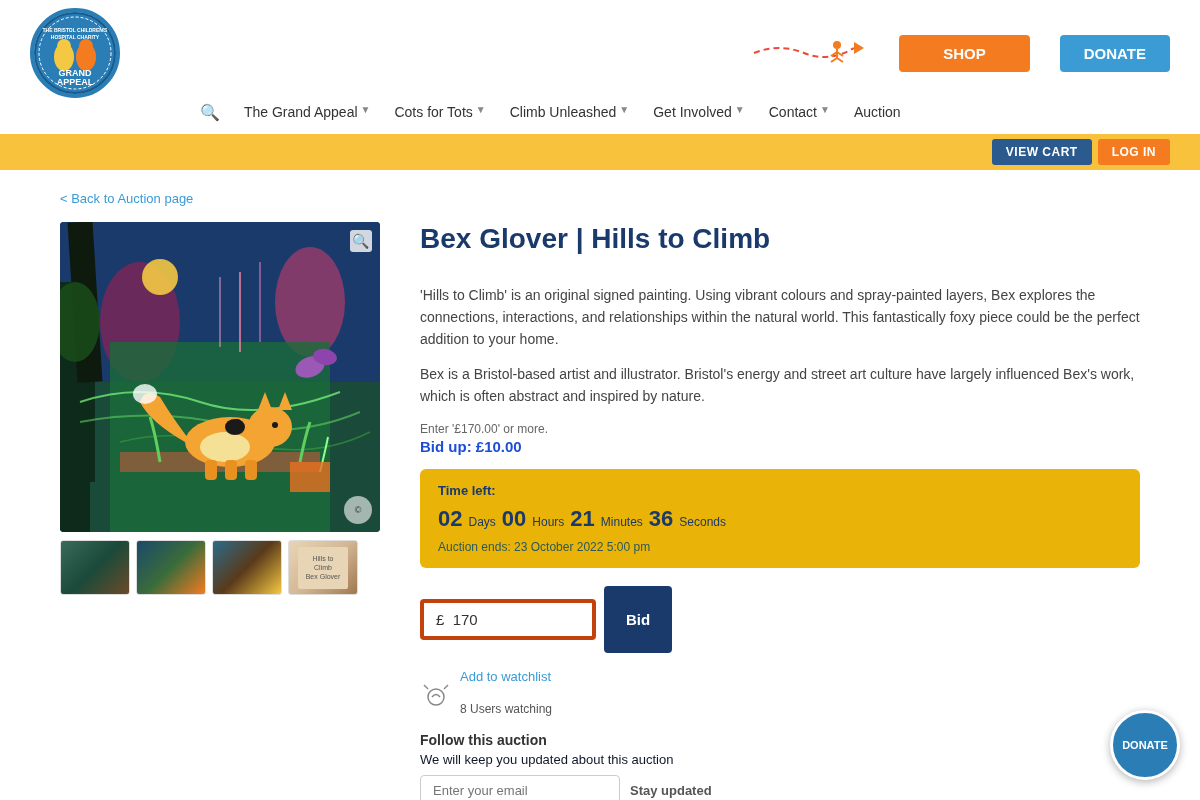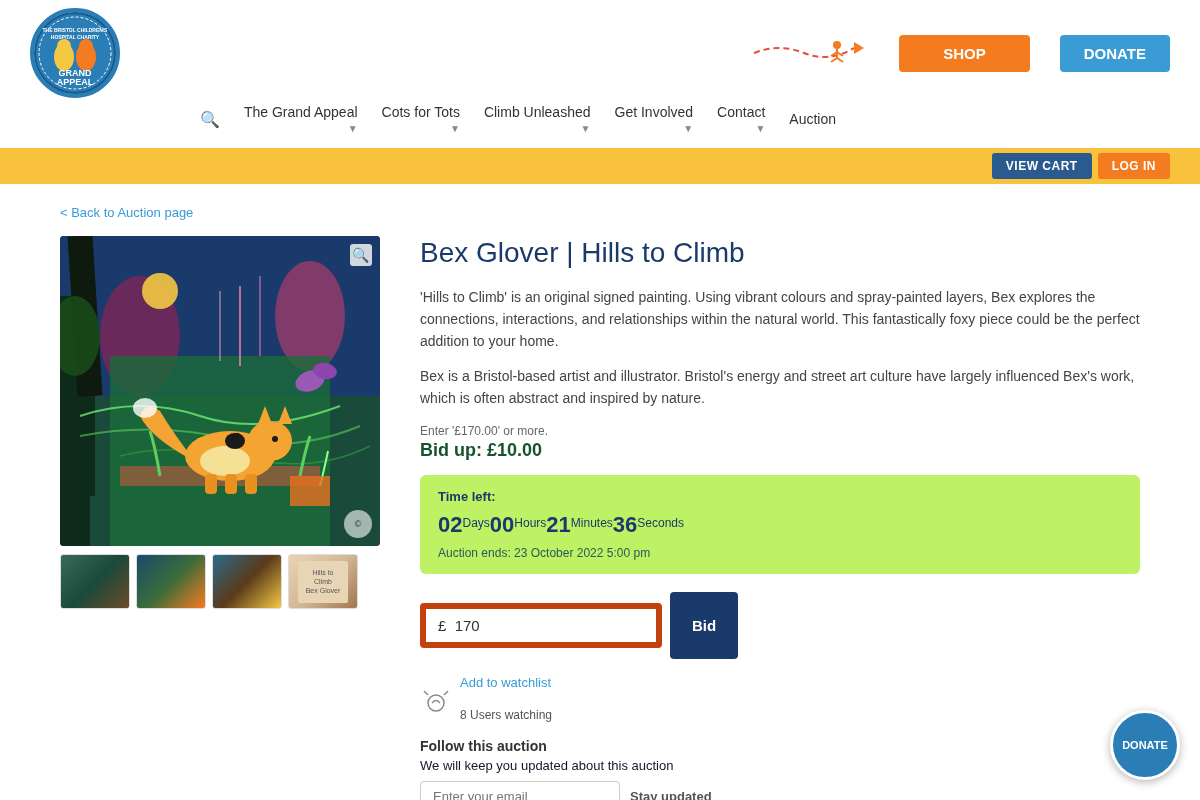--- a/index.html
+++ b/index.html
@@ -38,21 +38,21 @@
       background: #fff;
       display: flex;
       align-items: center;
       padding: 0 30px 8px 200px;
       gap: 4px;
     }
     .nav-search { color: #555; font-size: 16px; margin-right: 10px; cursor: pointer; }
     .nav-item {
       color: #333; font-size: 14px; padding: 6px 10px;
       cursor: pointer; white-space: nowrap;
-      display: flex; align-items: flex-end; gap: 3px; flex-direction: column;
+      display: flex; align-items: flex-start; gap: 3px;
     }
     .chevron { font-size: 10px; color: #888; }
 
     
     .yellow-bar {
       background: #f9c23c;
       height: 36px;
       display: flex;
       align-items: center;
       justify-content: flex-end;
@@ -117,45 +117,45 @@
       cursor: pointer; border: 1px solid #ddd;
     }
     .thumb-1 { background: linear-gradient(135deg, #3a6b5a, #1a4a3a, #6b4a2a); }
     .thumb-2 { background: linear-gradient(135deg, #1a4a6b, #3a6b3a, #f47b20); }
     .thumb-3 { background: linear-gradient(135deg, #2a6b8a, #5a3a1a, #f4c842); }
     .thumb-4 { background: linear-gradient(135deg, #e8d5b5, #d4b896, #a07850); }
 
     
     .product-info { flex: 1; }
     .product-title {
-      font-size: 28px; font-weight: normal; color: #1a3a6b;
-      margin-bottom: 16px; line-height: 1.2;
+      font-size: 28px; font-weight: bold; color: #1a3a6b;
+      margin-bottom: 28px; line-height: 1.2;
     }
     .product-desc {
       font-size: 14px; color: #444; line-height: 1.6; margin-bottom: 12px;
     }
     .product-bio {
       font-size: 14px; color: #444; line-height: 1.6; margin-bottom: 14px;
     }
     .bid-instruction {
       font-size: 12px; color: #666; margin-bottom: 2px;
     }
     .bid-up {
-      font-size: 18px; color: #14532d; font-weight: bold; margin-bottom: 14px;
+      font-size: 15px; color: #1d4ed8; font-weight: bold; margin-bottom: 14px;
     }
 
     
     .timer-box {
-      background: #bef264; border-radius: 6px; padding: 14px 18px; margin-bottom: 18px;
+      background: #eab308; border-radius: 6px; padding: 14px 18px; margin-bottom: 18px;
     }
     .timer-label {
       font-size: 13px; font-weight: bold; color: #1a3a6b; margin-bottom: 8px;
     }
     .timer-values {
-      display: flex; align-items: center; 
+      display: flex; align-items: flex-end; gap: 6px;
     }
     .timer-num {
       font-size: 22px; font-weight: bold; color: #1a3a6b;
     }
     .timer-unit {
       font-size: 12px; color: #1a3a6b; margin-bottom: 3px;
     }
     .auction-ends {
       font-size: 12px; color: #2a5a5a; margin-top: 8px;
     }
@@ -168,22 +168,22 @@
       font-size: 14px; font-weight: bold; color: #333; margin-bottom: 8px;
       display: flex; align-items: center; gap: 6px;
     }
     .bid-help { 
       background: #1a3a6b; color: #fff; border-radius: 50%;
       width: 16px; height: 16px; font-size: 10px; display: inline-flex;
       align-items: center; justify-content: center; cursor: pointer;
     }
     .bid-input-row { display: flex; gap: 8px; align-items: center; }
     .bid-input {
-      border: 6px solid #c2410c; border-radius: 4px; padding: 8px 12px;
-      font-size: 15px; width: 242px; color: #333;
+      border: 4px solid #c2410c; border-radius: 4px; padding: 8px 12px;
+      font-size: 15px; width: 176px; color: #333;
     }
     .btn-bid {
       background: #1a3a6b; color: #fff; border: none; padding: 25px 22px;
       font-size: 15px; font-weight: bold; border-radius: 4px; cursor: pointer;
     }
 
     
     .watchlist-area {
       display: flex; align-items: center; gap: 8px; margin-bottom: 16px;
     }

